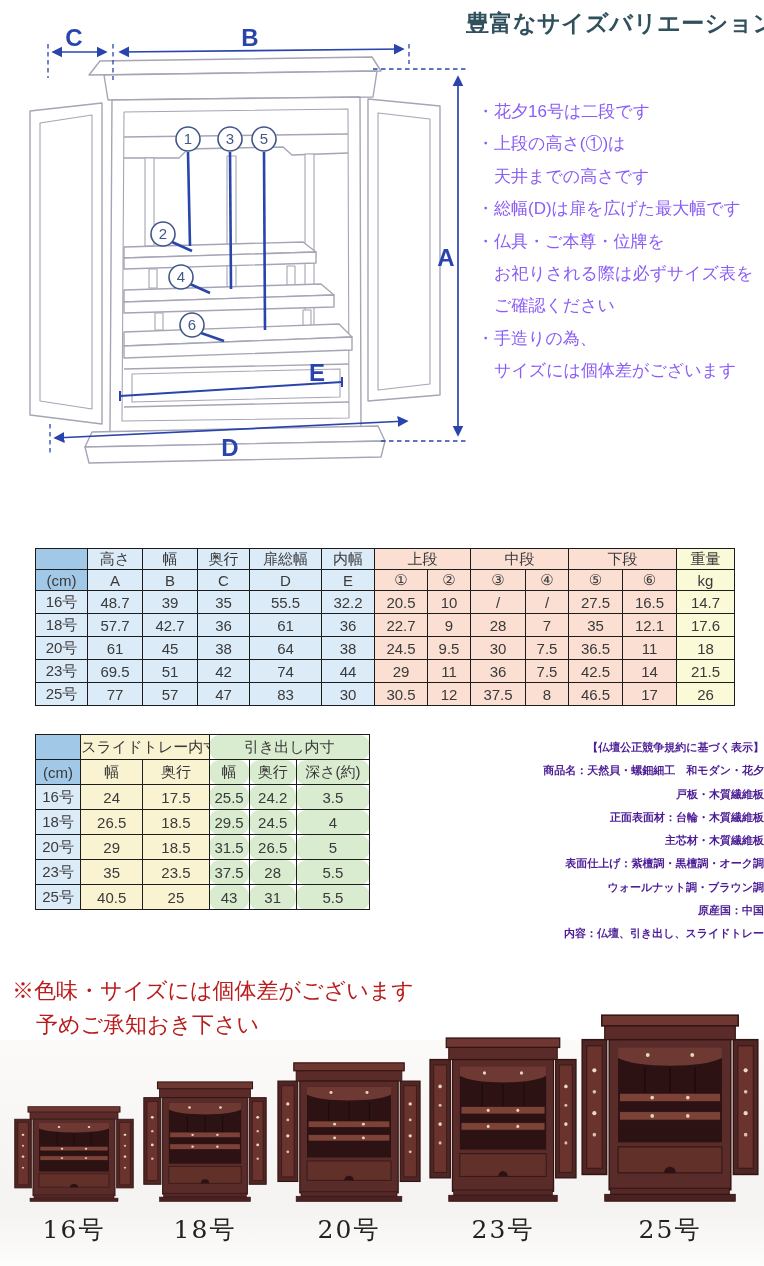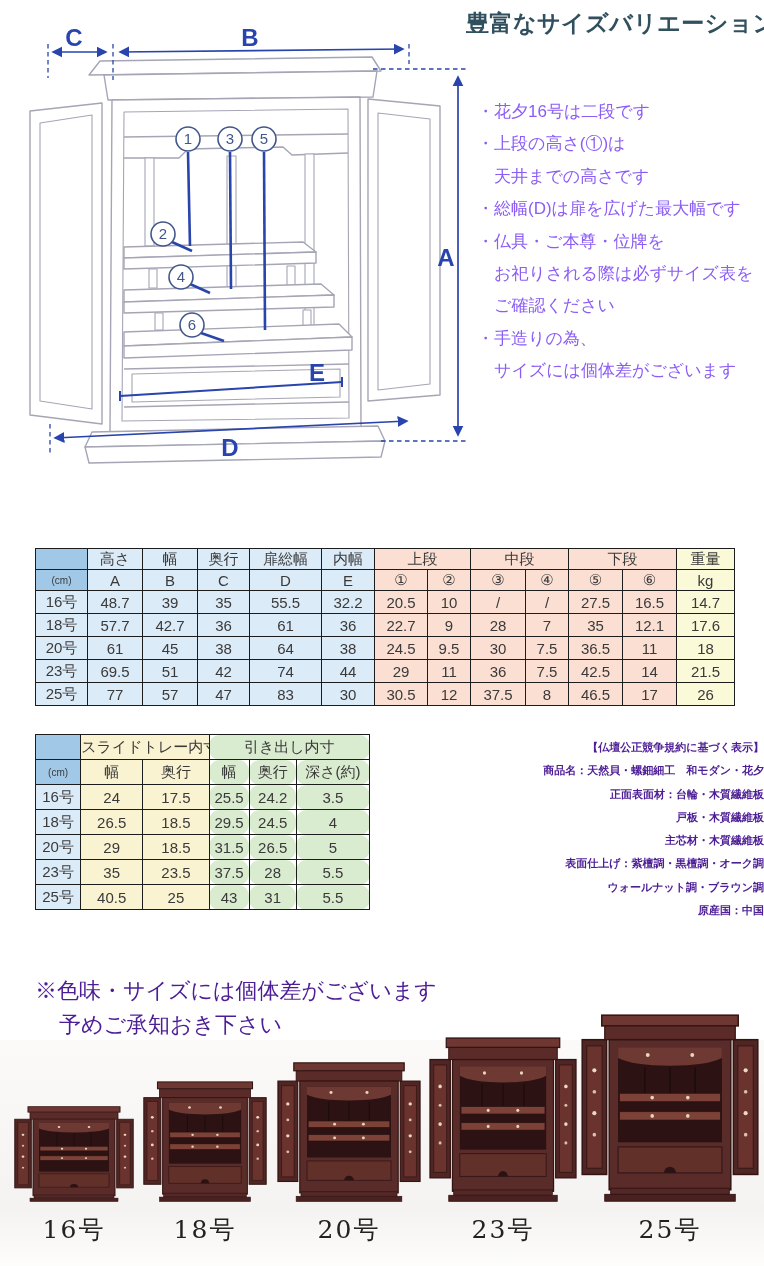--- a/index.html
+++ b/index.html
@@ -29,35 +29,35 @@
   .size-table td { height:22px; }
   .inner-table { left:35px; top:734px; width:335px; }
   .inner-table th { height:24px; }
   .inner-table td { height:23px; }
   .bluhd { background:#a2c8e8; }
   .blu   { background:#dcebf8; }
   .pch   { background:#fbdfd3; }
   .yel   { background:#faf3d2; }
   .grn   { background:#daecd0;border-radius:11px; }
   .yel2  { background:#fafad8; }
-  .cm    { font-size:10px; }
+  .cm    { font-size:15px; }
 
   
   .fair {
     position:absolute; left:379px; top:736px; width:385px;
     font-family:"DejaVu Serif", serif; font-size:11px; line-height:23.3px;
     color:#4c1d95; font-weight:bold;text-align:right;
   }
   .fair .fline { white-space:nowrap; }
   .fair .ind { padding-left:99px; }
 
   
   .disc {
-    position:absolute; left:35px; top:974px;
-    font-family:"DejaVu Serif", serif; font-size:22px; color:#4c1d95; line-height:34px;
+    position:absolute; left:12px; top:974px;
+    font-family:"DejaVu Serif", serif; font-size:22px; color:#b91c1c; line-height:34px;
   }
   .disc .l2 { padding-left:24px; }
 
   
   .photos {
     position:absolute; left:0; top:1040px; width:764px; height:226px;
     background:linear-gradient(180deg,#fbfaf9 0%, #f5f3f1 75%, #fdfdfc 100%);
   }
   .product { position:absolute; bottom:0; text-align:center; }
   .product svg { display:block; margin:0 auto; }
@@ -367,26 +367,27 @@
     <td class="grn">43</td>
     <td class="grn">31</td>
     <td class="grn">5.5</td>
   </tr>
 </tbody>
   </table>
 
 <div class="fair">
   <div class="fline">【仏壇公正競争規約に基づく表示】</div>
   <div class="fline">商品名：天然貝・螺鈿細工　和モダン・花夕</div>
+  <div class="fline ind">戸板・木質繊維板</div>
   <div class="fline">正面表面材：台輪・木質繊維板</div>
-  <div class="fline ind">戸板・木質繊維板</div>
   <div class="fline ind">主芯材・木質繊維板</div>
   <div class="fline">表面仕上げ：紫檀調・黒檀調・オーク調</div>
   <div class="fline ind">ウォールナット調・ブラウン調</div>
   <div class="fline">原産国：中国</div>
+  <div class="fline">内容：仏壇、引き出し、スライドトレー</div>
 </div>
 
 <div class="disc">
   <div class="l1">※色味・サイズには個体差がございます</div>
   <div class="l2">予めご承知おき下さい</div>
 </div>
 
 <svg class="defs-holder" aria-hidden="true">
   <symbol id="altar" viewBox="0 0 120 128" preserveAspectRatio="none">
     <rect x="0.8" y="22" width="16.5" height="88" fill="#4f2624" stroke="#321413" stroke-width="1"></rect>

